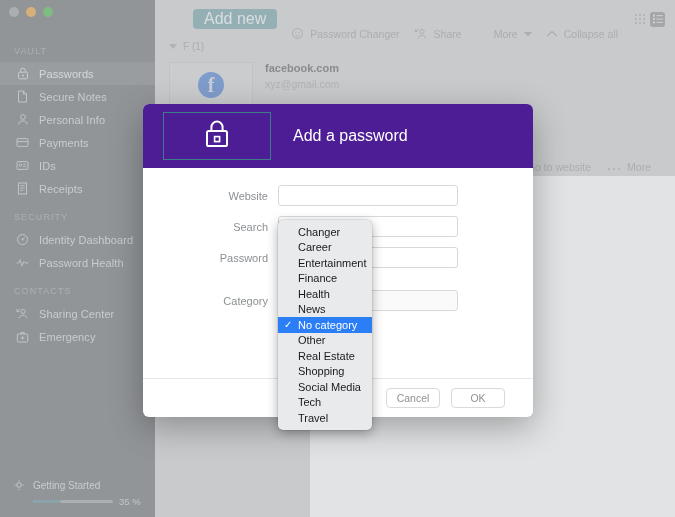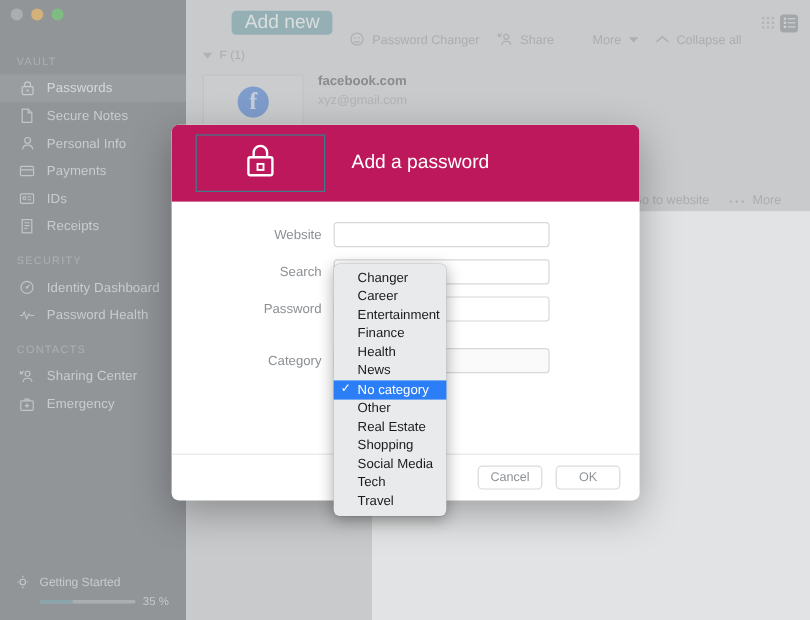--- a/index.html
+++ b/index.html
@@ -95,31 +95,31 @@
   .dim { position: absolute; inset: 0; background: rgba(190,193,195,0.45); pointer-events: none; }
 
   
   .modal {
     position: absolute; left: 143px; top: 104px; width: 390px; height: 313px;
     background: #ffffff; border-radius: 6px;
     box-shadow: 0 10px 34px rgba(0,0,0,0.30);
     overflow: hidden;
   }
   .modal-header {
-    height: 64px; background: #be185d; display: flex; align-items: center; padding-left: 20px; gap: 22px;
+    height: 64px; background: #4c1d95; display: flex; align-items: center; padding-left: 20px; gap: 22px;
   }
   .lock-box { width: 108px; height: 48px; border: 1px solid #3d7d89; display: flex; align-items: center; justify-content: center; }
   .modal-title { font-size: 16px; color: #ffffff; }
   .modal-body { position: relative; height: 210px; padding-top: 14px; }
   .form-row { display: flex; align-items: center; height: 27px; margin-bottom: 4px; }
   .form-row.cat { margin-top: 16px; }
   .form-label { width: 135px; text-align: right; padding-right: 10px; font-size: 11px; color: #8c9093; }
   .form-input { width: 180px; height: 21px; border: 1px solid #d6d8da; border-radius: 3px; background: #fff; }
   .form-select { width: 180px; height: 21px; border: 1px solid #d6d8da; border-radius: 3px; background: #fafafa; display: flex; align-items: center; padding: 0 6px; font-size: 11px; color: #555; }
-  .modal-footer { height: 39px; border-top: 1px solid #e6e7e8; display: flex; align-items: center; justify-content: flex-end; padding-right: 16px; gap: 11px; }
+  .modal-footer { height: 39px; border-top: 1px solid #e6e7e8; display: flex; align-items: center; justify-content: flex-end; padding-right: 28px; gap: 11px; }
   .mbtn { min-width: 54px; height: 20px; border: 1px solid #d8dadc; border-radius: 4px; background: #fff; font-size: 10.5px; color: #8e9295; display: flex; align-items: center; justify-content: center; }
 
   
   .dropdown {
     position: absolute; left: 278px; top: 220px; width: 94px;
     background: #e9eaec; border-radius: 5px;
     box-shadow: 0 3px 12px rgba(0,0,0,0.32), 0 0 0 0.5px rgba(0,0,0,0.14);
     padding: 4px 0; z-index: 40;
   }
   .dd-item {

